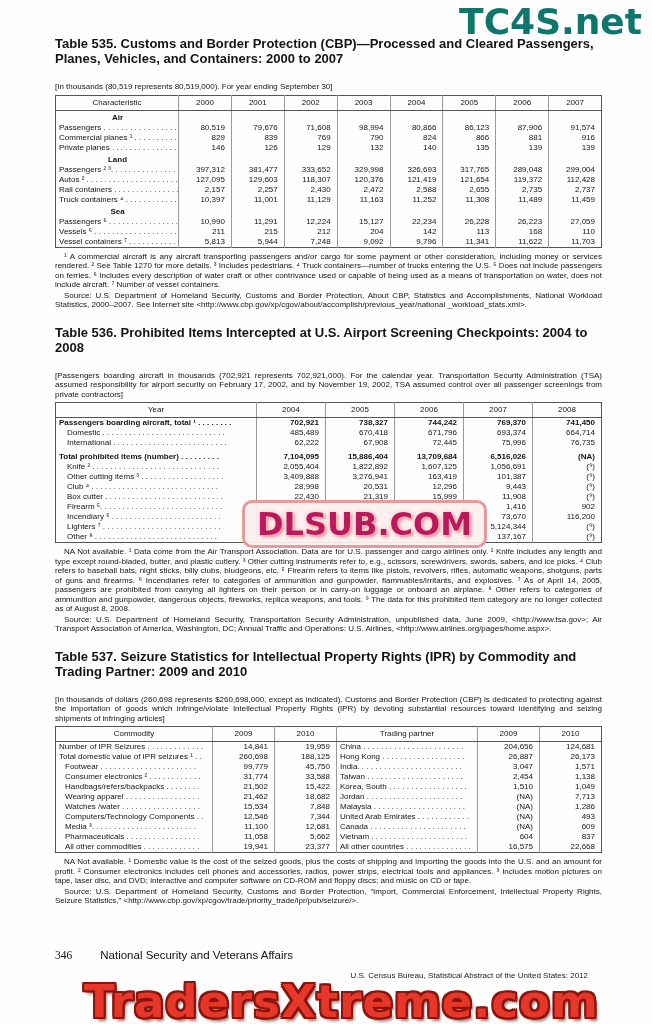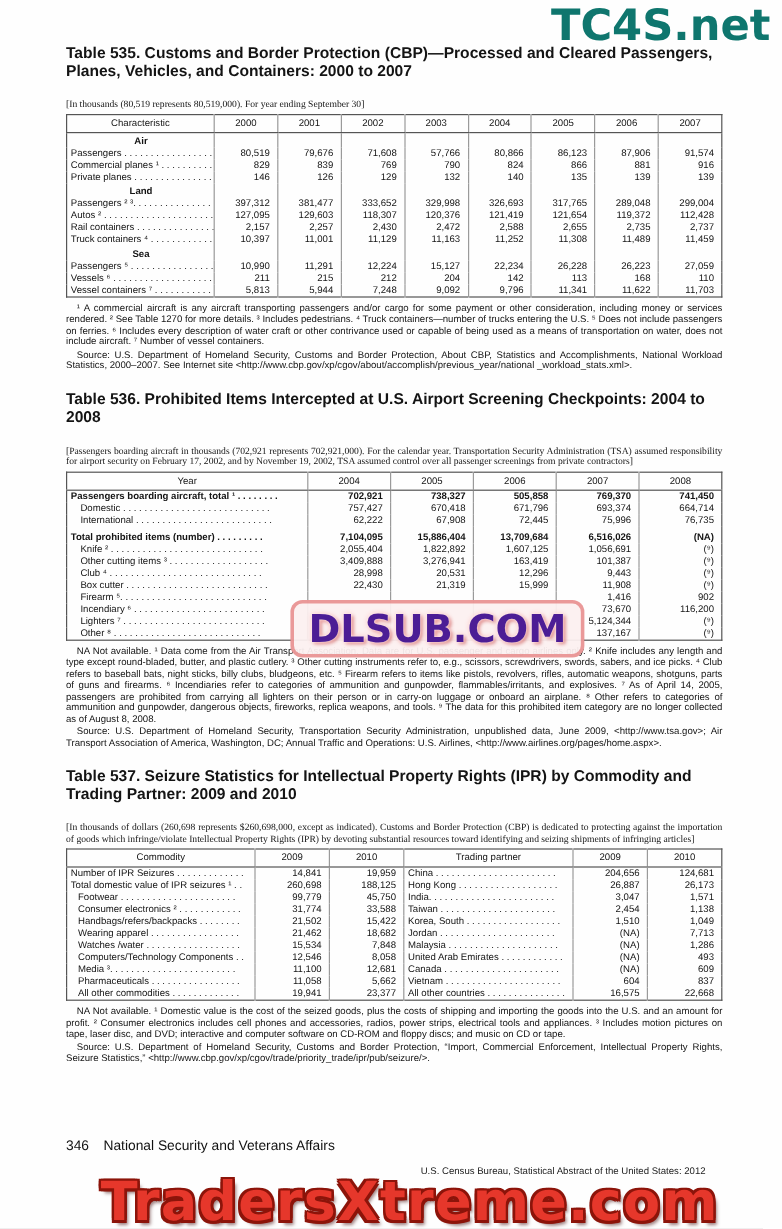--- a/index.html
+++ b/index.html
@@ -1,47 +1,47 @@
 <!DOCTYPE html>
 <html><head>
 <meta charset="utf-8">
 <style>
   html,body{margin:0;padding:0;background:#d8d8d8;}
   .page{position:relative;width:652px;height:1024px;background:#fefefe;overflow:hidden;
     font-family:"Liberation Sans",sans-serif;color:#141414;
     padding:36px 50px 0 55px;box-sizing:border-box;}
   .wm{position:absolute;font-family:"DejaVu Sans",sans-serif;font-weight:bold;white-space:nowrap;z-index:5;}
   .wm-top{top:1px;right:10px;font-size:36px;color:#0f766e;}
-  .wm-mid{top:500px;left:242px;font-size:32px;line-height:36px;color:#4c1d95;padding:3px 12px;
+  .wm-mid{top:500px;left:242px;font-size:32px;line-height:36px;color:#be185d;padding:3px 12px;
     background:rgba(252,240,240,.94);border:3px solid rgba(219,80,80,.55);border-radius:10px;
     text-shadow:0 0 2px #fff,0 0 4px rgba(255,180,180,.9),2px 2px 3px rgba(170,0,0,.45);}
   .wm-bottom{bottom:-4px;left:50%;transform:translateX(-47%);font-size:45px;color:#e6372b;letter-spacing:1px;
     text-shadow:-2px -2px 0 #8c140a,2px -2px 0 #8c140a,-2px 2px 0 #8c140a,2px 2px 0 #8c140a,
       0 -2px 0 #8c140a,0 2px 0 #8c140a,-2px 0 0 #8c140a,2px 0 0 #8c140a,3px 4px 3px rgba(60,0,0,.5);}
   .tbl-section{margin-bottom:15px;}
   .tbl-title{font-size:13px;line-height:15px;font-weight:bold;margin:0 0 5px 0;}
-  .bracket{font-size:8px;line-height:9.5px;margin:16px 0 3px 0;text-align:justify;font-family:Liberation Serif, serif;}
+  .bracket{font-size:8px;line-height:9.5px;margin:16px 0 3px 0;text-align:justify;}
   table.stat{width:100%;border-collapse:collapse;table-layout:fixed;border:1px solid #555;margin:0 0 4px 0;}
   .stat th,.stat td{font-size:8px;line-height:10px;padding:0 2px;font-weight:normal;vertical-align:bottom;}
   .stat thead th{text-align:center;border-bottom:1px solid #555;padding:2px;}
   .stat th+th,.stat td+td{border-left:1px solid #9a9a9a;}
   .stat td.num{text-align:right;padding-right:6px;white-space:nowrap;overflow:hidden;}
   .stat td.lbl{white-space:nowrap;overflow:hidden;padding-left:3px;}
   .stat tr.group td.lbl{font-weight:bold;text-align:center;padding-top:2px;}
   .stat tr.bold td{font-weight:bold;}
   .stat tr.gap td{padding-top:4px;}
   .stat tr.indent td.lbl{padding-left:11px;}
   .t537 td.lbl.ind{padding-left:9px;}
   .t535 thead th:first-child{width:118px;}
   .t536 thead th:first-child{width:196px;}
   .t537 thead th.c1{width:152px;}
   .t537 thead th.c4{width:136px;}
   .fnote{font-size:8px;line-height:9.5px;margin:0 0 1px 0;text-align:justify;text-indent:9px;}
   .footer-line{position:absolute;left:55px;top:949px;font-size:11.5px;color:#111;}
-  .footer-line .pgnum{margin-right:12px;}
+  .footer-line .pgnum{margin-right:28px;font-family:Liberation Serif, serif;}
   .census-line{position:absolute;right:64px;top:971px;font-size:8px;color:#222;}
 </style>
 </head>
 <body>
 
 <div class="page">
 
   <div class="wm wm-top">TC4S.net</div>
 
   <section class="tbl-section">
@@ -71,21 +71,21 @@
             <td class="num"></td>
             <td class="num"></td>
             <td class="num"></td>
             <td class="num"></td>
           </tr>
           <tr class="data">
             <td class="lbl">Passengers . . . . . . . . . . . . . . . . . . . . . . . . .</td>
             <td class="num">80,519</td>
             <td class="num">79,676</td>
             <td class="num">71,608</td>
-            <td class="num">57,766</td>
+            <td class="num">98,994</td>
             <td class="num">80,866</td>
             <td class="num">86,123</td>
             <td class="num">87,906</td>
             <td class="num">91,574</td>
           </tr>
           <tr class="data">
             <td class="lbl">Commercial planes ¹ . . . . . . . . . . . . . . . . . .</td>
             <td class="num">829</td>
             <td class="num">839</td>
             <td class="num">769</td>
@@ -223,27 +223,27 @@
             <th>2006</th>
             <th>2007</th>
             <th>2008</th>
           </tr>
         </thead>
       <tbody>
           <tr class="bold">
             <td class="lbl">Passengers boarding aircraft, total ¹ . . . . . . . .</td>
             <td class="num">702,921</td>
             <td class="num">738,327</td>
-            <td class="num">505,858</td>
+            <td class="num">744,242</td>
             <td class="num">769,370</td>
             <td class="num">741,450</td>
           </tr>
           <tr class="indent">
             <td class="lbl">Domestic . . . . . . . . . . . . . . . . . . . . . . . . . . . .</td>
-            <td class="num">757,427</td>
+            <td class="num">485,489</td>
             <td class="num">670,418</td>
             <td class="num">671,796</td>
             <td class="num">693,374</td>
             <td class="num">664,714</td>
           </tr>
           <tr class="indent">
             <td class="lbl">International . . . . . . . . . . . . . . . . . . . . . . . . . .</td>
             <td class="num">62,222</td>
             <td class="num">67,908</td>
             <td class="num">72,445</td>
@@ -395,21 +395,21 @@
             <td class="lbl ind">Watches /water . . . . . . . . . . . . . . . . . .</td>
             <td class="num">15,534</td>
             <td class="num">7,848</td>
             <td class="lbl">Malaysia . . . . . . . . . . . . . . . . . . . . .</td>
             <td class="num">(NA)</td>
             <td class="num">1,286</td>
           </tr>
           <tr>
             <td class="lbl ind">Computers/Technology Components  . .</td>
             <td class="num">12,546</td>
-            <td class="num">8,058</td>
+            <td class="num">7,344</td>
             <td class="lbl">United Arab Emirates . . . . . . . . . . . .</td>
             <td class="num">(NA)</td>
             <td class="num">493</td>
           </tr>
           <tr>
             <td class="lbl ind">Media ³. . . . . . . . . . . . . . . . . . . . . . . .</td>
             <td class="num">11,100</td>
             <td class="num">12,681</td>
             <td class="lbl">Canada . . . . . . . . . . . . . . . . . . . . . .</td>
             <td class="num">(NA)</td>

